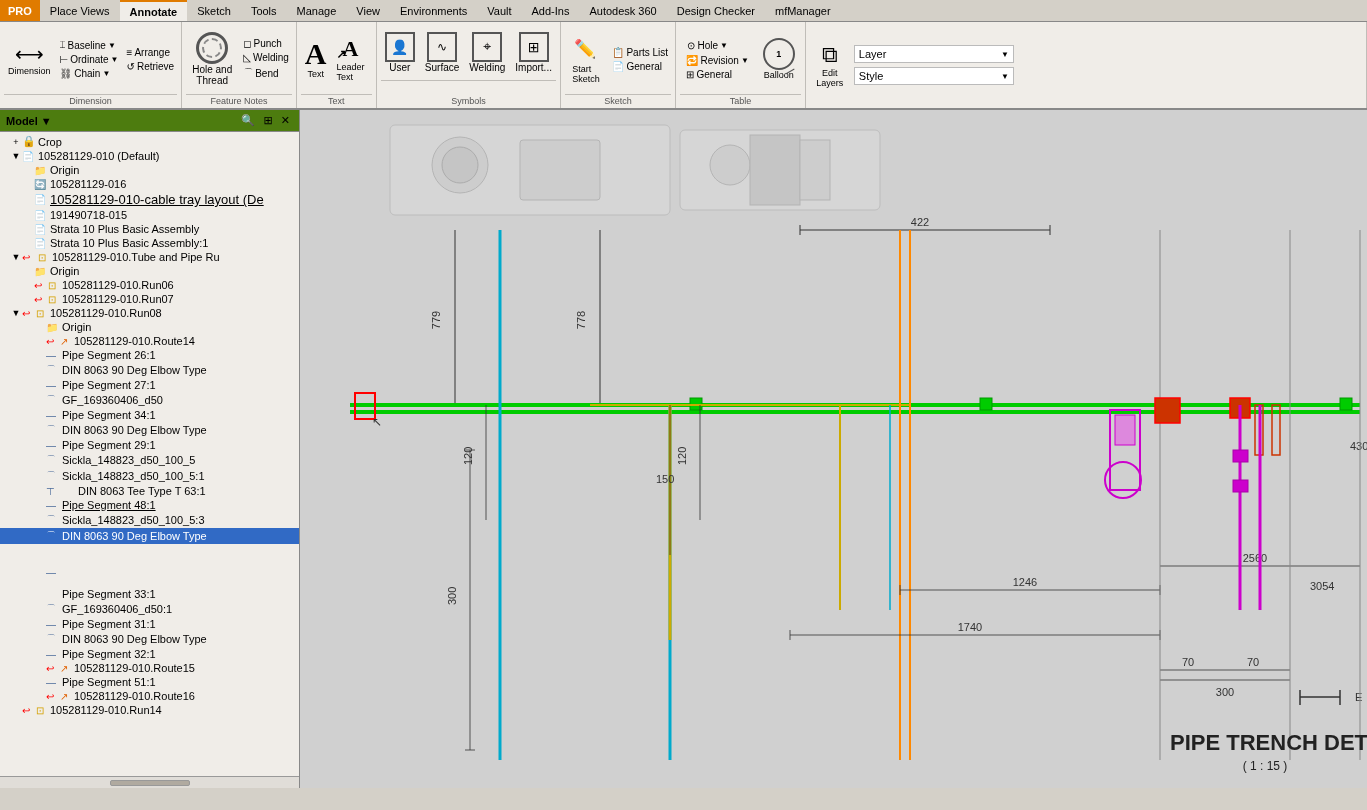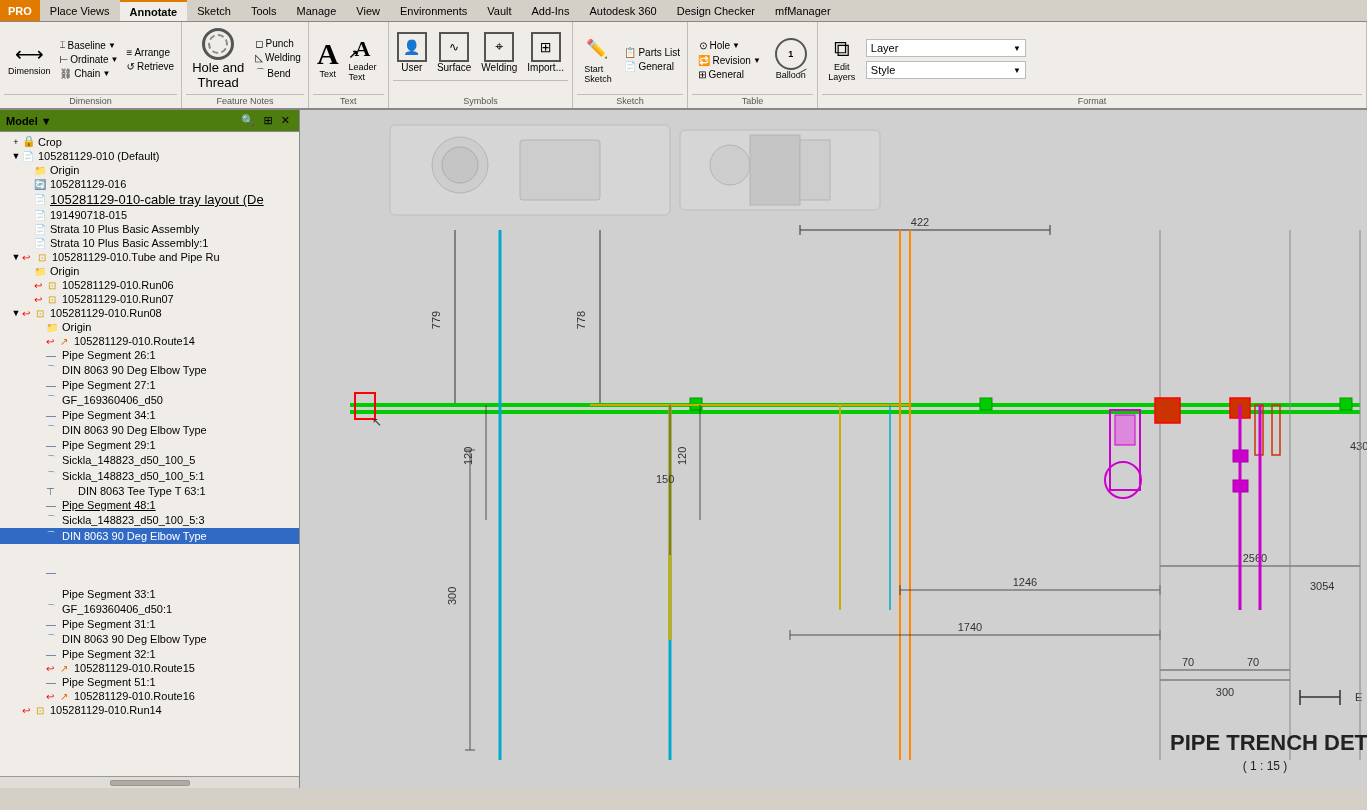--- a/index.html
+++ b/index.html
@@ -63,21 +63,21 @@
       </div>
       <div style="font-size:9px;color:#555;text-align:center;border-top:1px solid #c0bdb8;padding-top:1px;">Dimension</div>
     </div>
 
     <div style="display:flex; flex-direction:column; border-right:1px solid #c0bdb8; padding:2px 4px; min-width:110px;">
       <div style="display:flex; flex:1; align-items:center; gap:2px;">
         <div style="display:flex;flex-direction:column;align-items:center;padding:2px 6px;cursor:pointer;border-radius:2px;min-width:50px;">
           <div style="width:32px;height:32px;border-radius:50%;border:3px solid #555;display:flex;align-items:center;justify-content:center;font-size:10px;position:relative;">
             <div style="width:20px;height:20px;border-radius:50%;border:2px dashed #888;"></div>
           </div>
-          <span style="font-size:13px;text-align:center;">Hole and<br>Thread</span>
+          <span style="font-size:10px;text-align:center;">Hole and<br>Thread</span>
         </div>
         <div style="display:flex;flex-direction:column;gap:1px;">
           <div style="display:flex;align-items:center;gap:2px;padding:1px 3px;cursor:pointer;font-size:10px;">
             <span>◻</span>
             <span>Punch</span>
           </div>
           <div style="display:flex;align-items:center;gap:2px;padding:1px 3px;cursor:pointer;font-size:10px;">
             <span>◺</span>
             <span>Welding</span>
           </div>
@@ -187,21 +187,20 @@
           <div style="display:flex;align-items:center;border:1px solid #bbb;background:white;padding:2px 4px;font-size:11px;cursor:pointer;width:160px;">
             <span style="flex:1;">Layer</span>
             <span style="font-size:8px;">▼</span>
           </div>
           <div style="display:flex;align-items:center;border:1px solid #bbb;background:white;padding:2px 4px;font-size:11px;cursor:pointer;width:160px;">
             <span style="flex:1;">Style</span>
             <span style="font-size:8px;">▼</span>
           </div>
         </div>
       </div>
-      <div style="font-size:9px;color:#555;text-align:center;border-top:1px solid #c0bdb8;padding-top:1px;">Format</div>
     </div>
 
   </div>
 </div>
 
 <div style="display:flex; height:678px;">
 
   <div style="width:300px; background:#f0ede8; border-right:1px solid #888; display:flex; flex-direction:column; overflow:hidden;">
 
     <div style="background:#4d7c0f; padding:3px 6px; display:flex; align-items:center; justify-content:space-between; border-bottom:1px solid #888;">

